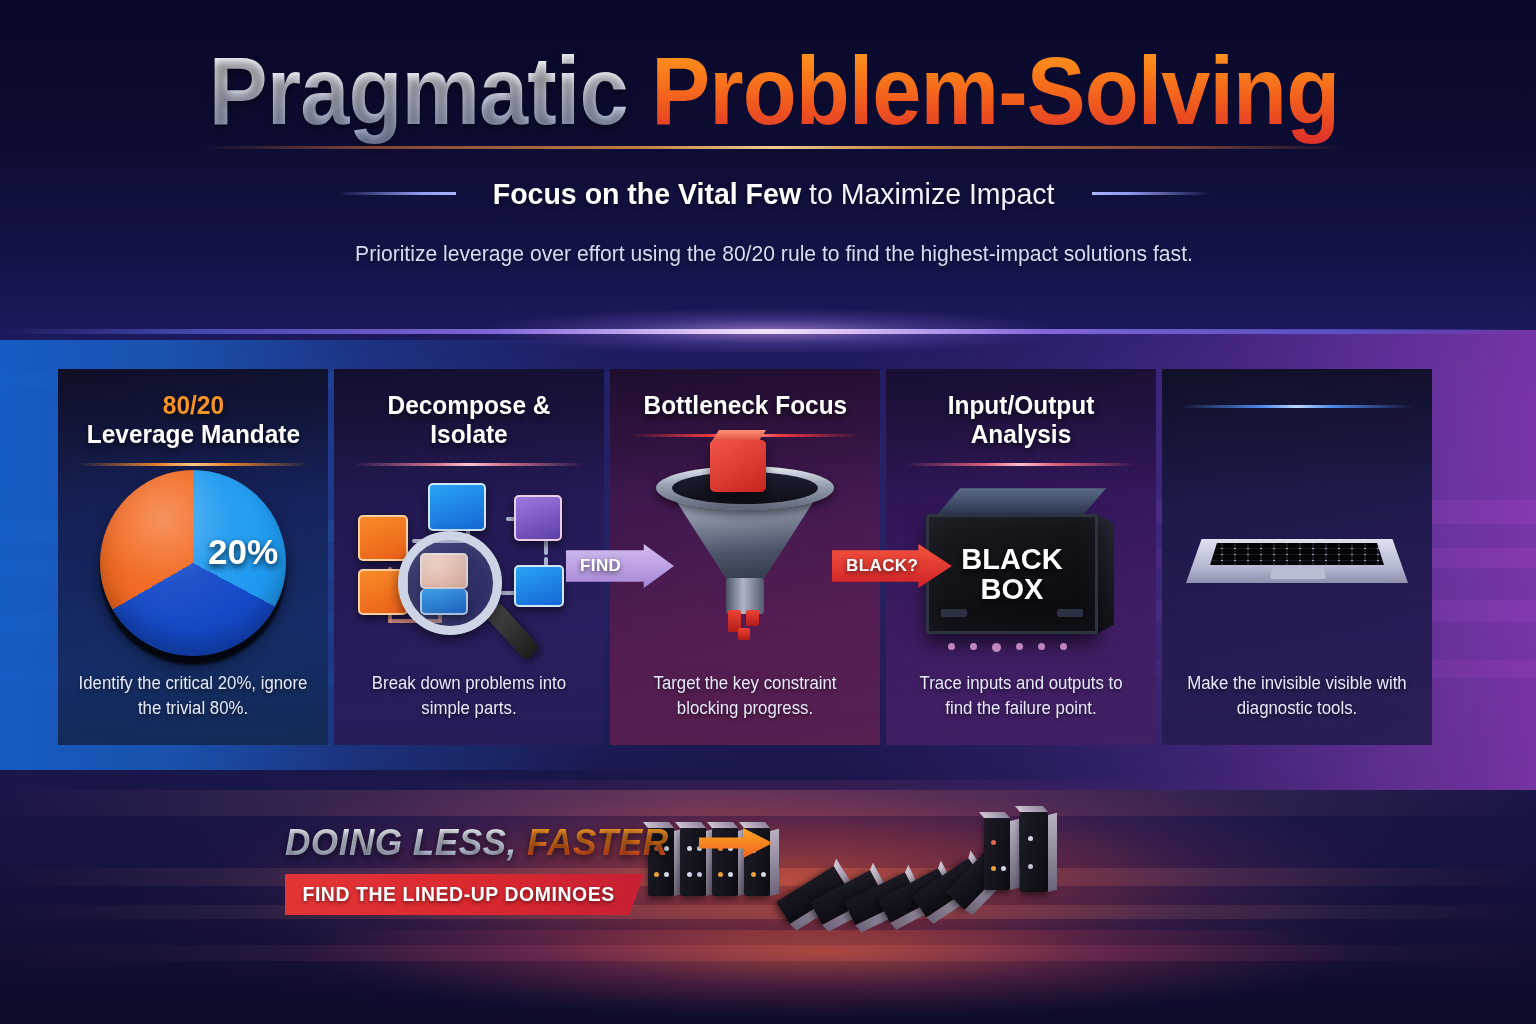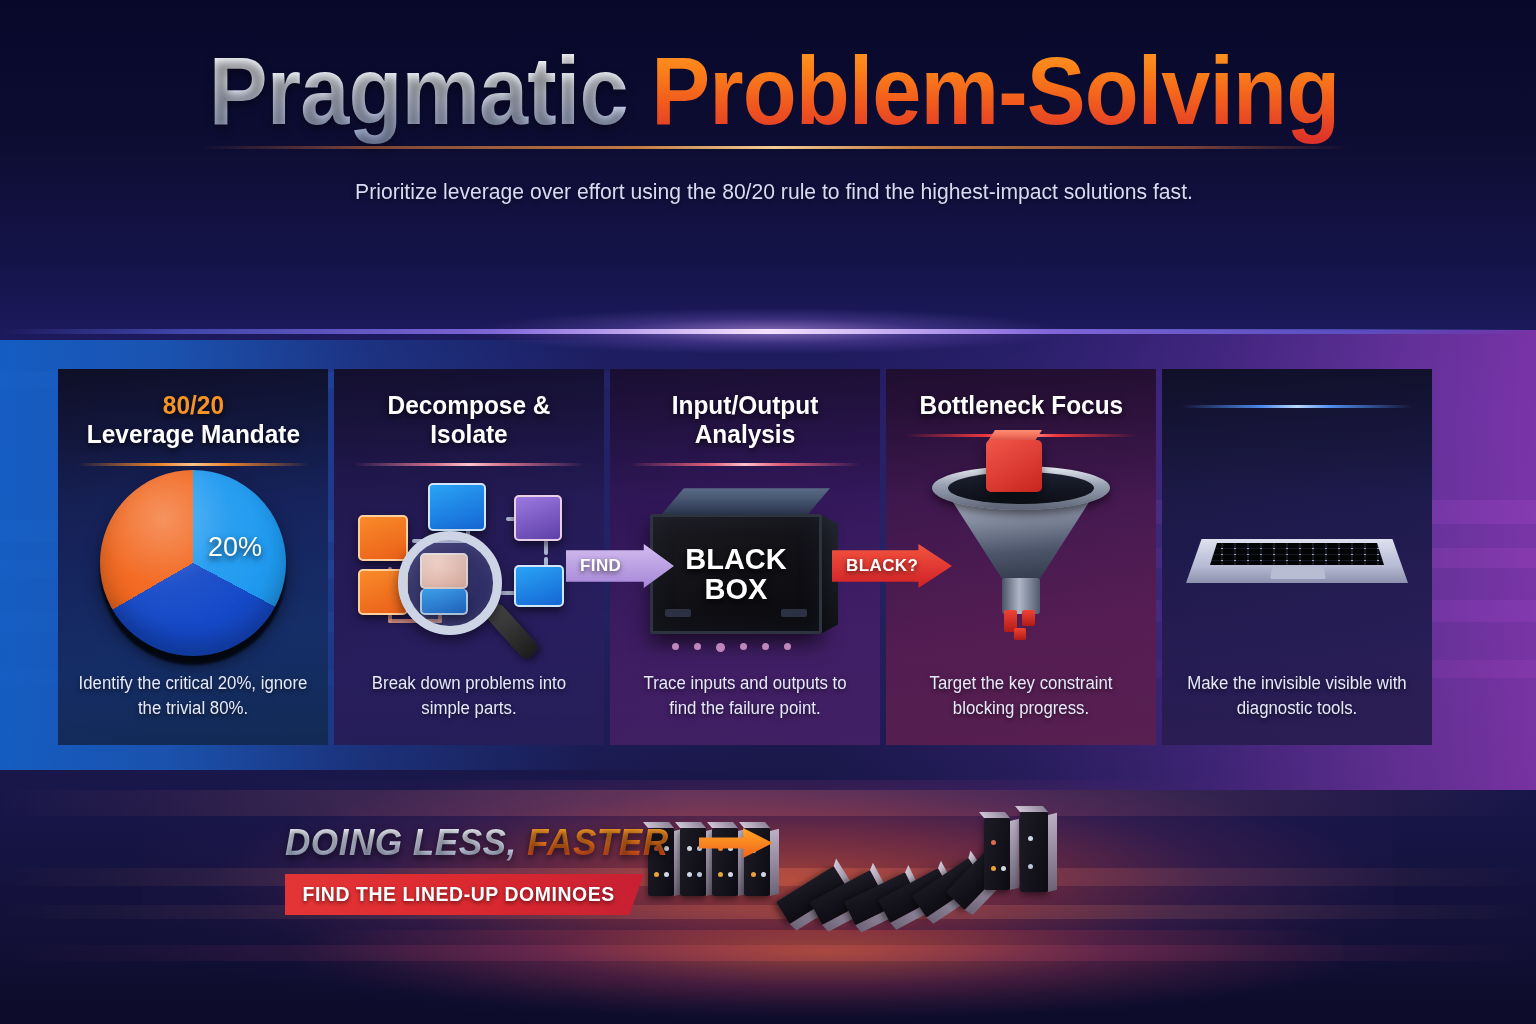--- a/index.html
+++ b/index.html
@@ -216,21 +216,21 @@
     position:absolute; inset:0; border-radius:50%;
     background:radial-gradient(circle at 34% 26%,rgba(255,255,255,0.3) 0%,rgba(255,255,255,0.05) 36%,rgba(255,255,255,0) 62%);
   }
   .pie-depth {
     position:absolute; left:0; right:0; top:9px; bottom:-9px; border-radius:50%;
     background:linear-gradient(180deg,rgba(0,0,0,0.55),rgba(0,0,0,0.75));
     z-index:-1; filter:blur(1px);
   }
   .pie-label {
     position:absolute; left:108px; top:62px;
-    font-size:27px; font-weight:400; color:#ffffff;
+    font-size:35px; font-weight:700; color:#ffffff;
     text-shadow:0 3px 6px rgba(0,0,0,0.75);
   }
 
   
   .nodes { position:relative; width:230px; height:180px; }
   .nd { position:absolute; border-radius:5px; box-shadow:0 4px 9px rgba(0,0,0,0.55); }
   .nd.o { background:linear-gradient(160deg,#f98b2a,#ea5f18); border:2px solid #ffd0a0; }
   .nd.b { background:linear-gradient(160deg,#2aa4f5,#1466d4); border:2px solid #cfe6fb; }
   .nd.p { background:linear-gradient(160deg,#9b7ae0,#5e3fa8); border:2px solid #e9cfe6; }
   .nd.pk{ background:linear-gradient(160deg,#ffd7c0,#f9b596); border:2px solid #ffe9dc; }
@@ -466,20 +466,27 @@
   <div class="beam-glow"></div>
   <div class="beam"></div>
 </div>
 
 <div class="header">
   <div class="title">
     <span class="t1">Pragmatic </span><span class="t2">Problem-Solving</span>
   </div>
   <div class="title-rule"></div>
 
+  <div class="subwrap">
+    <div class="sub-line"></div>
+    <div class="subtitle">
+      <b>Focus on the Vital Few</b><span class="light"> to Maximize Impact</span>
+    </div>
+    <div class="sub-line r"></div>
+  </div>
 
   <div class="description">Prioritize leverage over effort using the 80/20 rule to find the highest-impact solutions fast.</div>
 </div>
 
 <div class="cards">
 
   <div class="card c1">
     <div class="cap">
       <h3>
         <span class="accent">80/20</span><br>
@@ -523,20 +530,41 @@
           <div class="nd pk" style="left:22px;top:22px;width:48px;height:36px;z-index:4;"></div>
           <div class="nd b" style="left:22px;top:58px;width:48px;height:26px;z-index:4;border-top:none;"></div>
           <div class="mag-ring" style="z-index:5;"></div>
           <div class="mag-handle"></div>
         </div>
       </div>
     </div>
     <div class="desc">Break down problems into simple parts.</div>
   </div>
 
+  <div class="card c4">
+    <div class="cap">
+      <h3>Bottleneck Focus</h3>
+    </div>
+    <div class="divider" style="background:linear-gradient(90deg,rgba(240,56,62,0),#f0383e 35%,#ffb0ae 50%,#f0383e 65%,rgba(240,56,62,0));"></div>
+    <div class="art">
+      <div class="funnel">
+        <div class="f-cone"></div>
+        <div class="f-neck"></div>
+        <div class="f-drip" style="left:78px;top:166px;width:13px;height:22px;"></div>
+        <div class="f-drip" style="left:96px;top:166px;width:13px;height:16px;"></div>
+        <div class="f-drip" style="left:88px;top:184px;width:12px;height:12px;"></div>
+        <div class="f-rim"></div>
+        <div class="f-rim-inner"></div>
+        <div class="f-block-top"></div>
+        <div class="f-block"></div>
+      </div>
+    </div>
+    <div class="desc">Target the key constraint blocking progress.</div>
+  </div>
+
   <div class="card c3">
     <div class="cap">
       <h3>Input/Output Analysis</h3>
     </div>
     <div class="divider" style="background:linear-gradient(90deg,rgba(224,96,124,0),#e0607c 35%,#ffc0cd 50%,#e0607c 65%,rgba(224,96,124,0));"></div>
     <div class="art">
       <div class="bbox">
         <div class="bbox-top"></div>
         <div class="bbox-side"></div>
         <div class="bbox-body">
@@ -553,41 +581,20 @@
             <i style="width:9px;height:9px;"></i>
             <i></i>
             <i></i>
             <i></i>
         </div>
       </div>
     </div>
     <div class="desc">Trace inputs and outputs to find the failure point.</div>
   </div>
 
-  <div class="card c4">
-    <div class="cap">
-      <h3>Bottleneck Focus</h3>
-    </div>
-    <div class="divider" style="background:linear-gradient(90deg,rgba(240,56,62,0),#f0383e 35%,#ffb0ae 50%,#f0383e 65%,rgba(240,56,62,0));"></div>
-    <div class="art">
-      <div class="funnel">
-        <div class="f-cone"></div>
-        <div class="f-neck"></div>
-        <div class="f-drip" style="left:78px;top:166px;width:13px;height:22px;"></div>
-        <div class="f-drip" style="left:96px;top:166px;width:13px;height:16px;"></div>
-        <div class="f-drip" style="left:88px;top:184px;width:12px;height:12px;"></div>
-        <div class="f-rim"></div>
-        <div class="f-rim-inner"></div>
-        <div class="f-block-top"></div>
-        <div class="f-block"></div>
-      </div>
-    </div>
-    <div class="desc">Target the key constraint blocking progress.</div>
-  </div>
-
   <div class="card c5">
     <div class="divider" style="background:linear-gradient(90deg,rgba(77,138,232,0),#4d8ae8 35%,#bcd8ff 50%,#4d8ae8 65%,rgba(77,138,232,0));"></div>
     <div class="art">
       <div class="laptop">
         <div class="lt-base"></div>
         <div class="lt-keys"></div>
         <div class="lt-pad"></div>
       </div>
     </div>
     <div class="desc">Make the invisible visible with diagnostic tools.</div>

